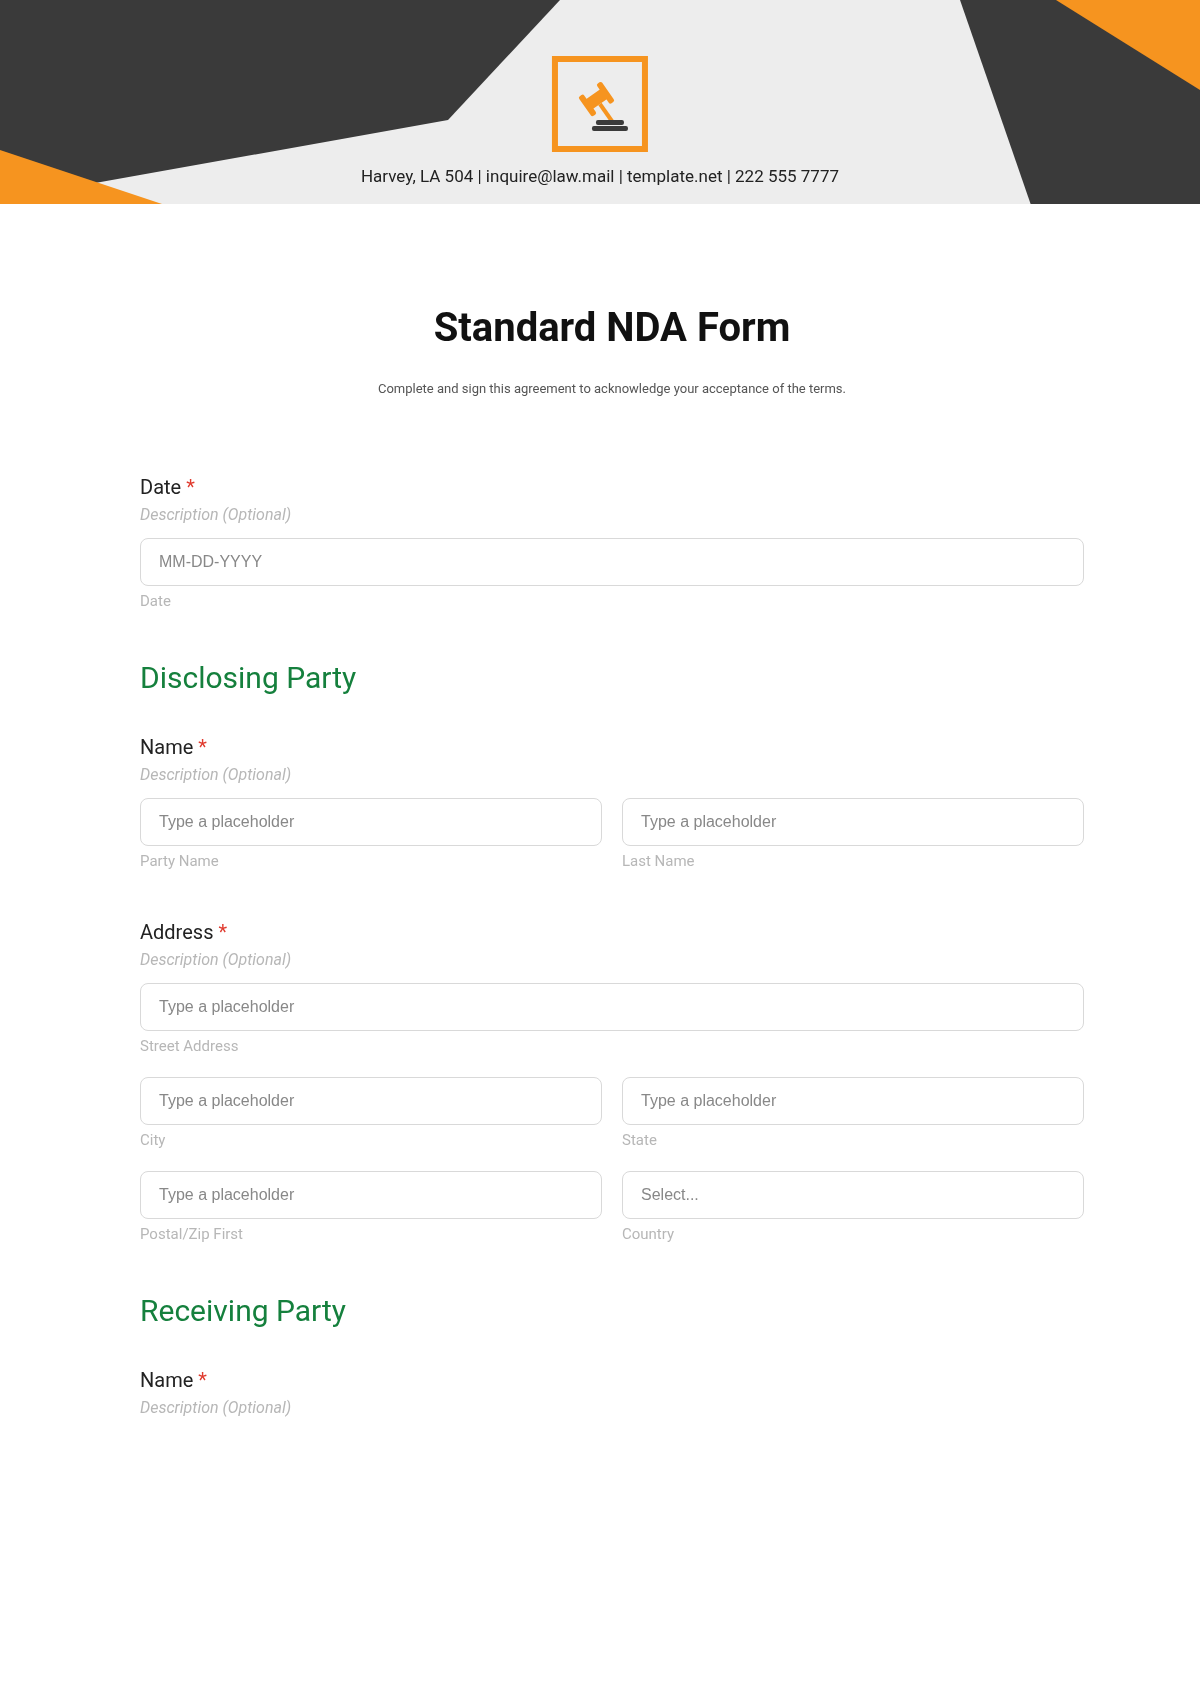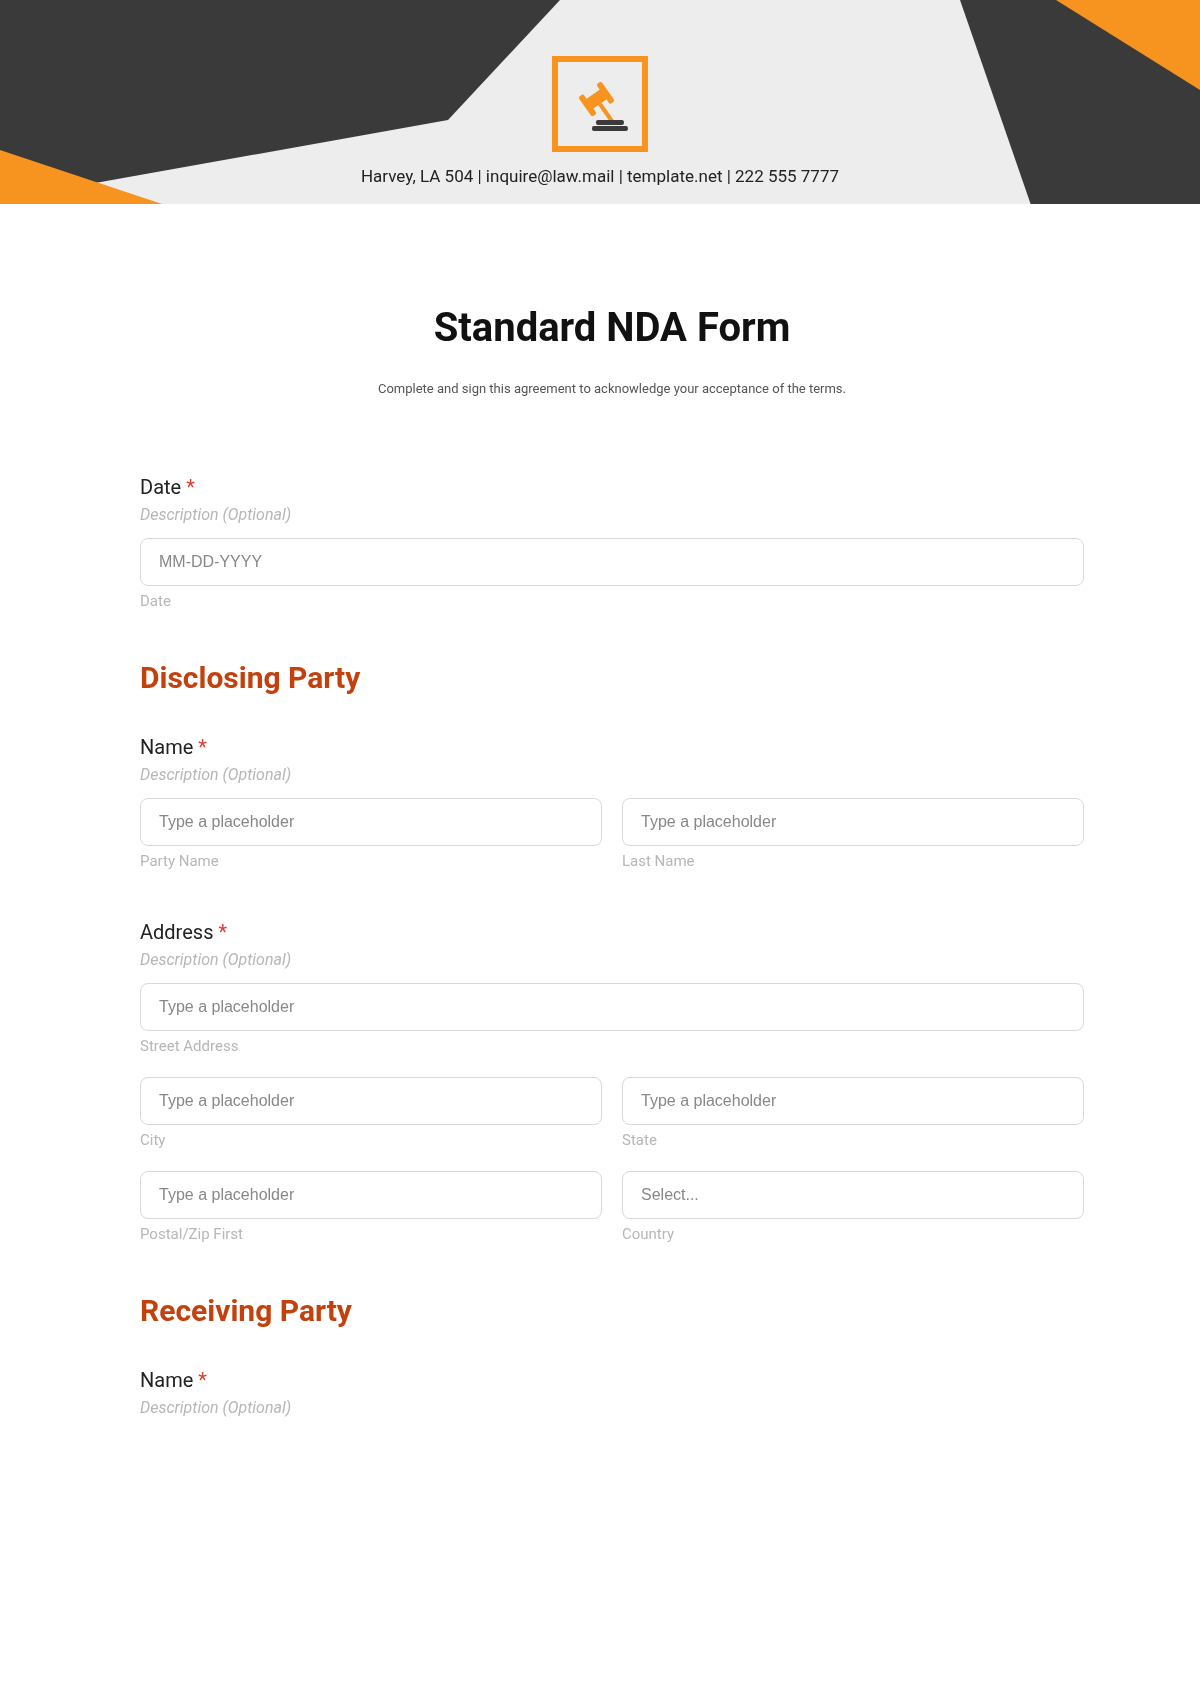--- a/index.html
+++ b/index.html
@@ -106,22 +106,22 @@
   background: #fff;
 }
 .input::placeholder { color: #888; }
 .sublabel {
   font-size: 15px;
   color: #b7b7b7;
   margin-top: 6px;
 }
 .section-heading {
   font-size: 30px;
-  font-weight: 700;
-  color: #c2410c;
+  font-weight: 400;
+  color: #15803d;
   margin-bottom: 40px;
 }
 .row-2 {
   display: flex;
   gap: 20px;
 }
 .row-2 > .col { flex: 1; }
 .address-group .input-wrap { margin-bottom: 22px; }
 .select-placeholder { color: #c2410c; }
 </style>

